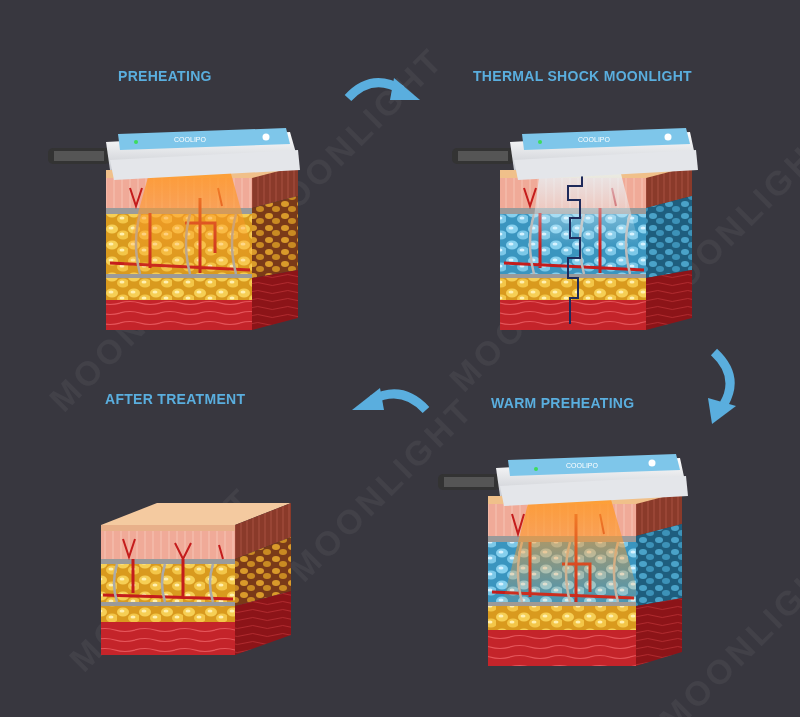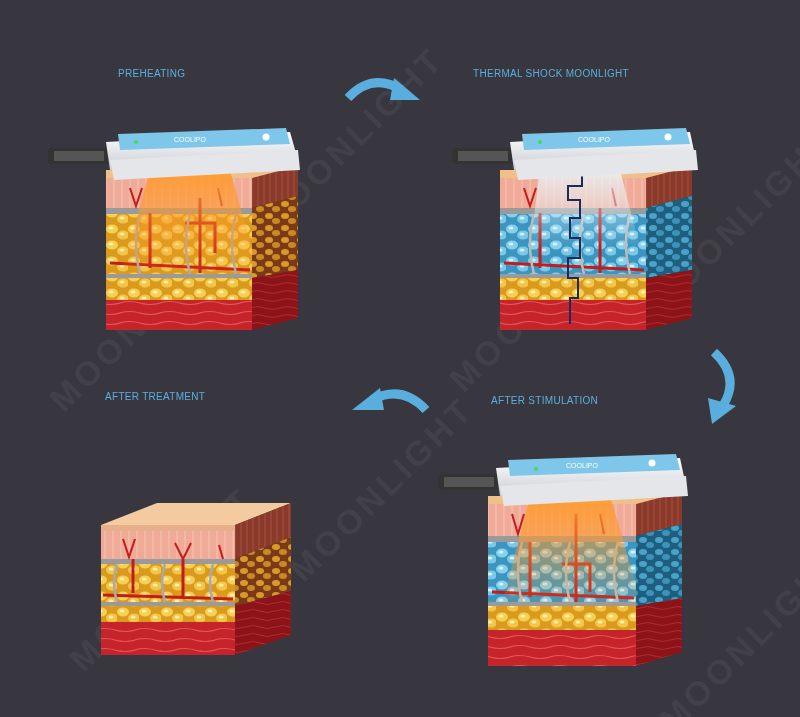--- a/index.html
+++ b/index.html
@@ -1,36 +1,36 @@
 <!DOCTYPE html>
 <html><head>
 <meta charset="utf-8">
 <style>
   html,body{margin:0;padding:0;}
   body{width:800px;height:717px;background:#38373f;position:relative;overflow:hidden;font-family:"Liberation Sans",sans-serif;}
-  .label{position:absolute;color:#5aaede;font-weight:normal;font-size:10px;letter-spacing:0.3px;white-space:nowrap;}
+  .label{position:absolute;color:#5aaede;font-weight:bold;font-size:14px;letter-spacing:0.3px;white-space:nowrap;}
   .arrow{position:absolute;}
   .watermark{position:absolute;color:rgba(255,255,255,0.05);font-size:34px;font-weight:bold;letter-spacing:4px;transform:rotate(-45deg);white-space:nowrap;pointer-events:none;}
   .panel{position:absolute;}
   .panel svg{display:block;}
 </style>
 </head>
 <body>
 
 <div class="watermark" style="left:20px;top:300px;">MOONLIGHT</div>
 <div class="watermark" style="left:230px;top:120px;">MOONLIGHT</div>
 <div class="watermark" style="left:420px;top:280px;">MOONLIGHT</div>
 <div class="watermark" style="left:620px;top:200px;">MOONLIGHT</div>
 <div class="watermark" style="left:40px;top:560px;">MOONLIGHT</div>
 <div class="watermark" style="left:260px;top:470px;">MOONLIGHT</div>
 <div class="watermark" style="left:630px;top:620px;">MOONLIGHT</div>
 
 <div class="label" style="left:118px;top:68px;">PREHEATING</div>
 <div class="label" style="left:473px;top:68px;">THERMAL SHOCK MOONLIGHT</div>
-<div class="label" style="left:491px;top:395px;">AFTER STIMULATION</div>
+<div class="label" style="left:491px;top:395px;">WARM PREHEATING</div>
 <div class="label" style="left:105px;top:391px;">AFTER TREATMENT</div>
 
 <svg class="arrow" style="left:344px;top:72px;" width="80" height="32" viewBox="0 0 80 32">
   <path d="M4,26 Q28,0 58,18" stroke="#5aaede" stroke-width="9" fill="none"></path>
   <polygon points="50,6 76,28 46,28" fill="#5aaede"></polygon>
 </svg>
 <svg class="arrow" style="left:702px;top:346px;" width="40" height="80" viewBox="0 0 40 80">
   <path d="M12,6 Q38,30 22,58" stroke="#5aaede" stroke-width="9" fill="none"></path>
   <polygon points="6,52 34,60 10,78" fill="#5aaede"></polygon>
 </svg>

